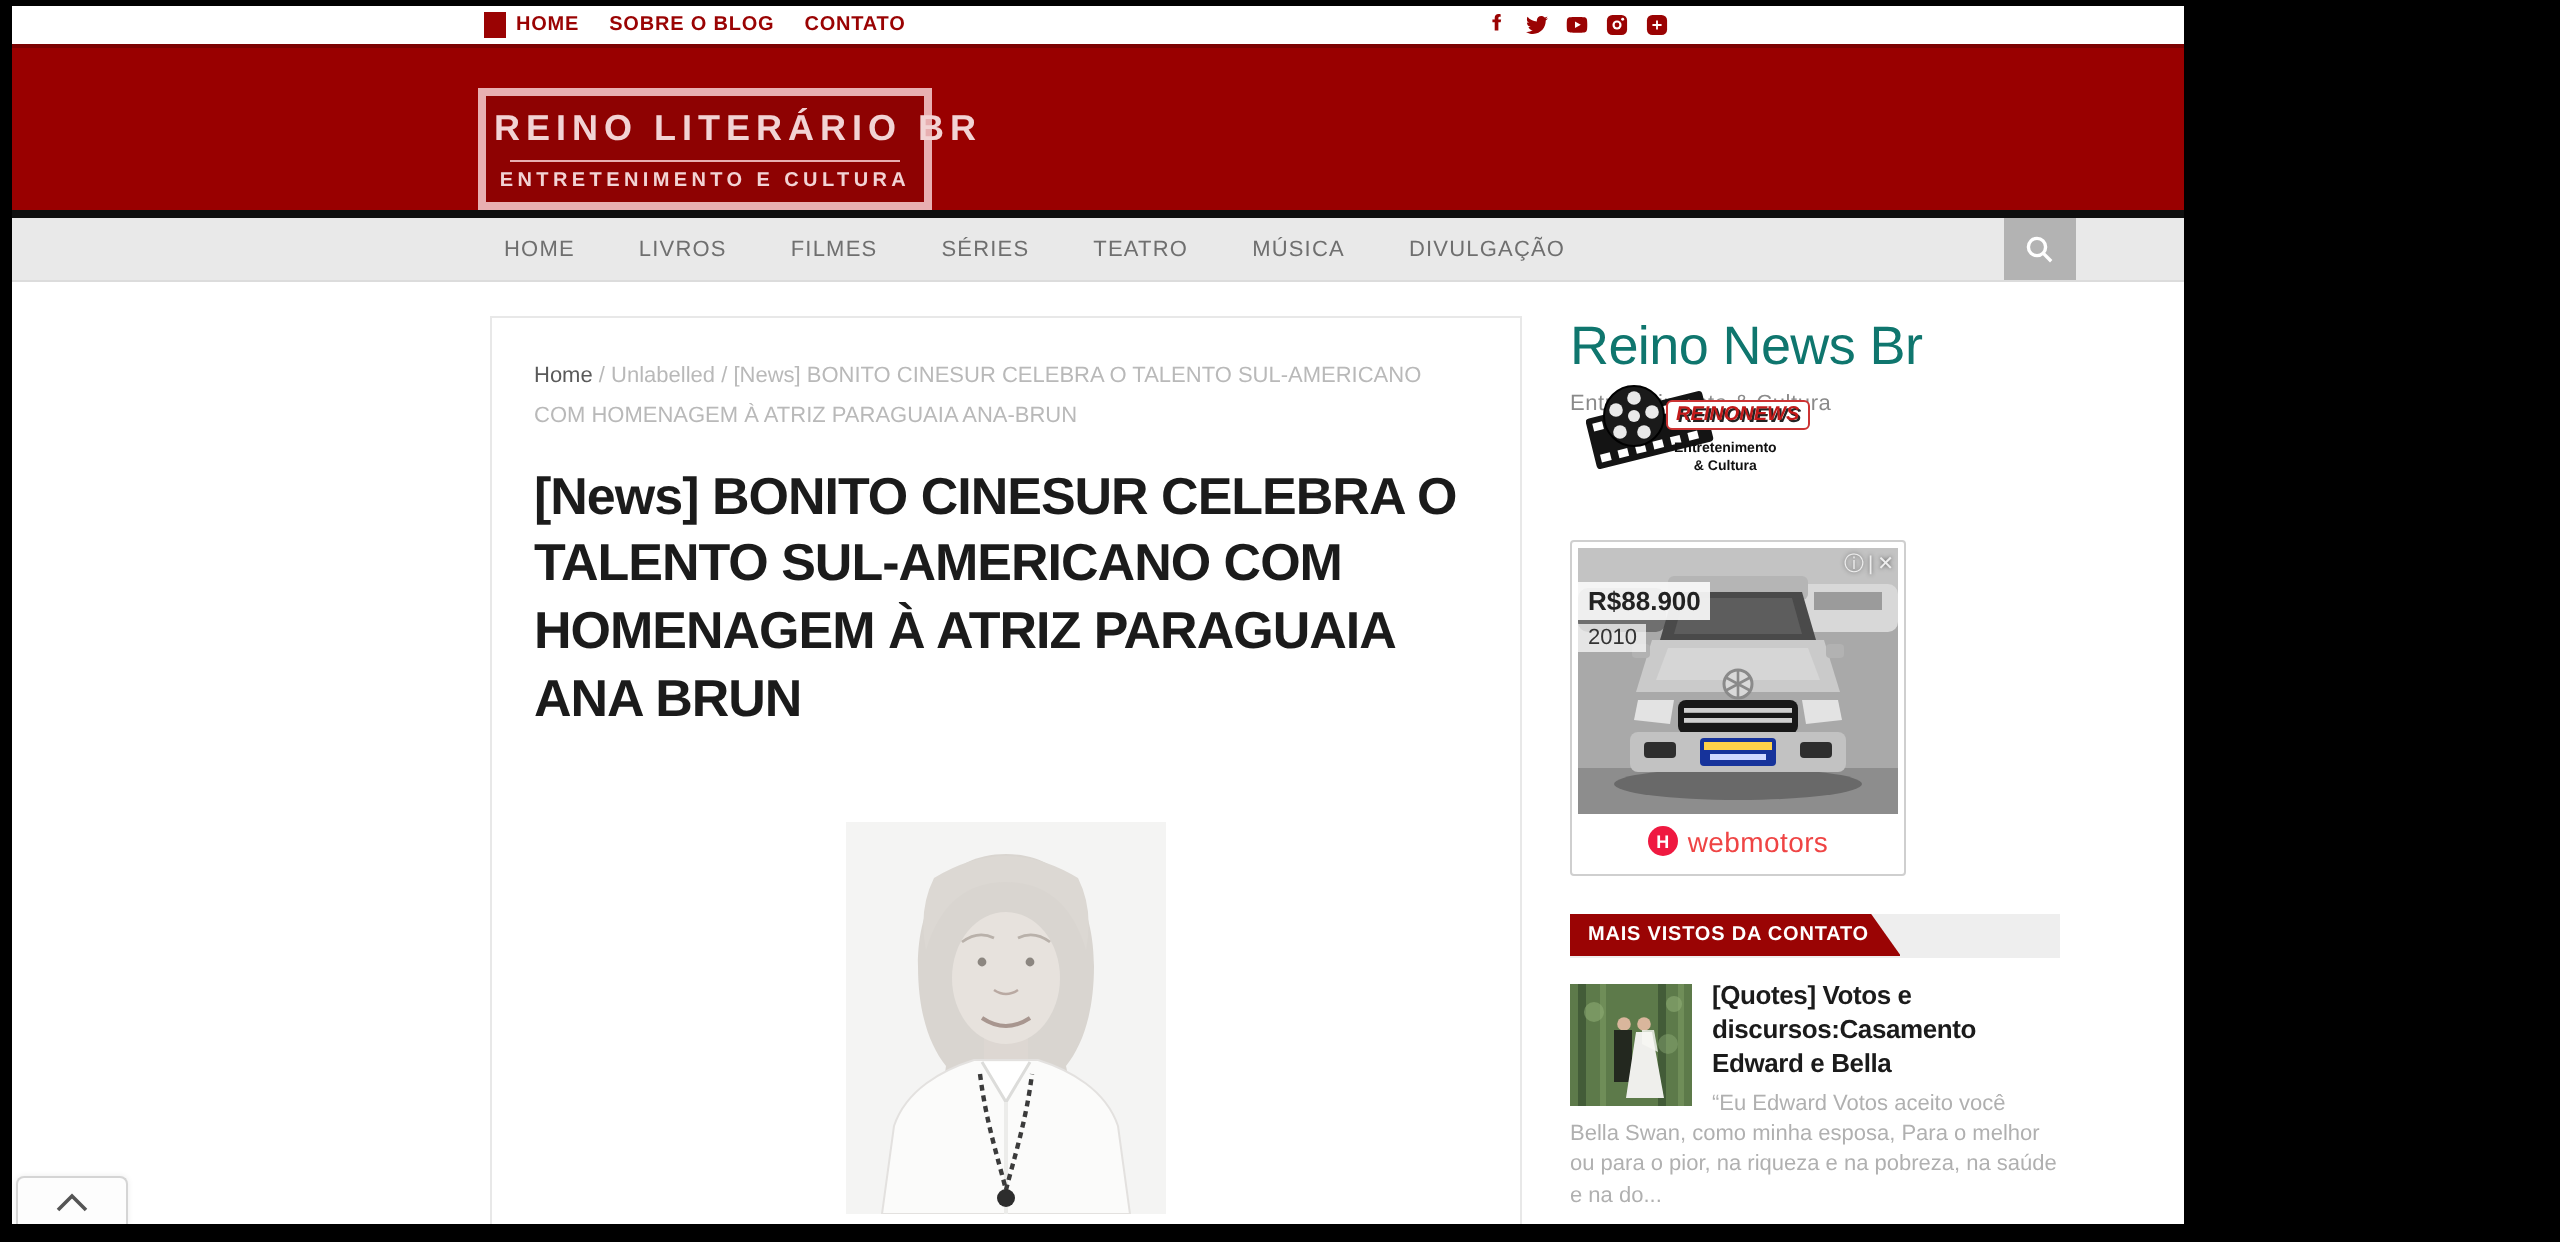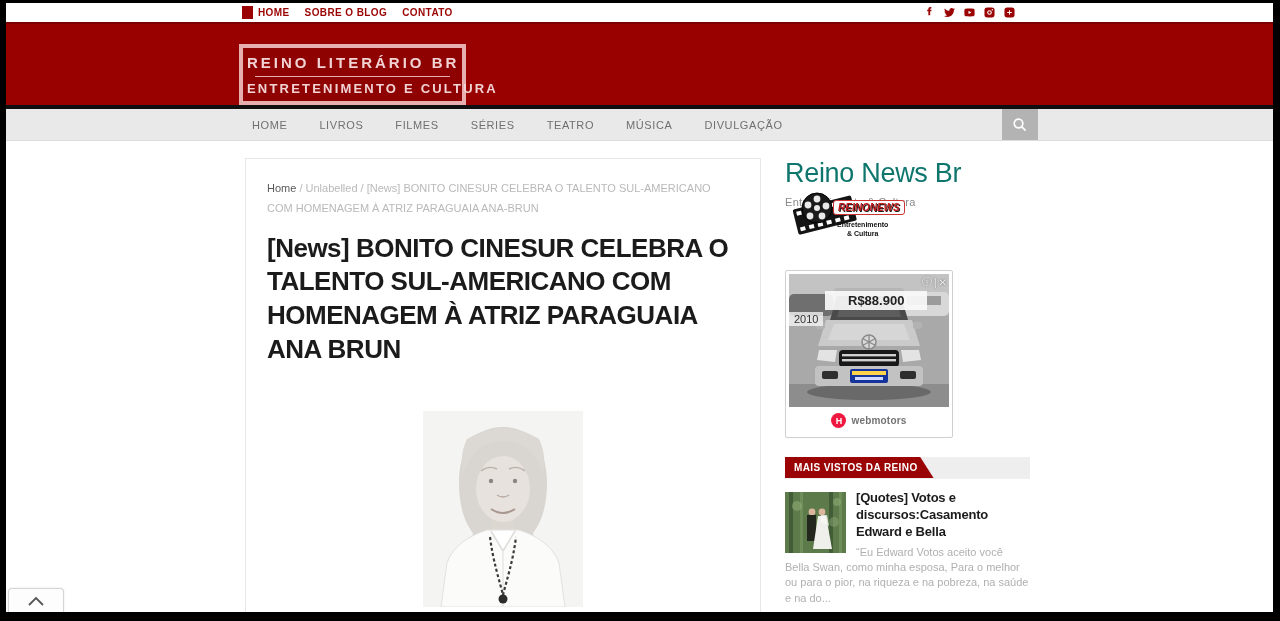--- a/index.html
+++ b/index.html
@@ -1,35 +1,35 @@
 <!DOCTYPE html>
 <html><head>
 <meta charset="utf-8">
 <style>
   * { margin:0; padding:0; box-sizing:border-box; }
   html,body { width:1280px; height:621px; overflow:hidden; }
   body { background:#000; font-family:"Liberation Sans", sans-serif; }
-  .page { position:absolute; left:6px; top:3px; width:1267px; height:609px; background:#fff; overflow:hidden; }
+  .page { position:absolute; left:6px; top:3px; width:1086px; height:609px; background:#fff; overflow:hidden; }
 
   
   .topbar { position:relative; height:19px; background:#fff; }
   .topbar-marker { position:absolute; left:236px; top:3px; width:11px; height:13px; background:#9a0303; }
   .toplinks { position:absolute; left:252px; top:0; height:19px; display:flex; align-items:center; gap:15px; }
   .toplinks a { font-size:10px; font-weight:bold; color:#9a0303; text-decoration:none; letter-spacing:.4px; }
   .social { position:absolute; right:258px; top:0; height:19px; display:flex; align-items:center; gap:9px; }
   .social .sicon { width:11px; height:11px; display:inline-flex; }
   .social svg { width:11px; height:11px; fill:#9a0303; }
 
   
   .header { position:relative; height:87px; background:#990000; border-top:2px solid #7c0101; border-bottom:4px solid #0f0f0f; }
   .logo-box { position:absolute; left:233px; top:20px; width:227px; background:#e8afb1; padding:4px; cursor:pointer; }
   .logo-inner { background:#8e0202; padding:6px 4px 5px; text-align:center; }
-  .logo-title { color:#f2d3d4; font-size:15px; font-weight:bold; letter-spacing:3px; white-space:nowrap; }
+  .logo-title { color:#f2d3d4; font-size:18px; font-weight:bold; letter-spacing:3px; white-space:nowrap; }
   .logo-divider { height:1px; background:#e8afb1; margin:5px 8px 4px; }
-  .logo-sub { color:#f2d3d4; font-size:13px; font-weight:bold; letter-spacing:2.2px; white-space:nowrap; }
+  .logo-sub { color:#f2d3d4; font-size:10px; font-weight:bold; letter-spacing:2.2px; white-space:nowrap; }
 
   
   .navbar { position:relative; height:32px; background:#e9e9e9; border-bottom:1px solid #dcdcdc; }
   .navlinks { position:absolute; left:230px; top:0; height:31px; display:flex; align-items:center; }
   .navlinks a { font-size:11px; color:#6f6f6f; text-decoration:none; letter-spacing:.6px; padding:0 16px; font-weight:500; }
   .search-btn { position:absolute; left:996px; top:0; width:36px; height:31px; background:#b3b3b3; border:none; display:flex; align-items:center; justify-content:center; cursor:pointer; }
 
   
   .content { position:relative; background:#fff; }
   .container { display:flex; align-items:flex-start; margin-left:239px; width:790px; padding-top:17px; }
@@ -48,26 +48,26 @@
   .sb-header { position:relative; height:96px; }
   .sb-title { font-size:27px; font-weight:400; color:#0f766e; letter-spacing:-0.3px; }
   .sb-subtitle { margin-top:7px; font-size:11px; color:#8a8a8a; letter-spacing:.3px; }
   .sb-badge { position:absolute; left:8px; top:26px; width:120px; height:68px; }
   .badge-film { position:absolute; left:0; top:2px; }
   .badge-pill { position:absolute; left:40px; top:16px; background:#fff; border:1px solid #c33; border-radius:3px; padding:1px 4px; font-size:10px; font-weight:bold; font-style:italic; color:#c21a1a; text-shadow:1px 1px 0 #222; white-space:nowrap; }
   .badge-sub { position:absolute; left:44px; top:36px; text-align:center; font-size:7px; font-weight:bold; color:#111; line-height:1.3; }
 
   .ad-box { margin-top:16px; width:168px; background:#fff; border:1px solid #cfcfcf; border-radius:2px; padding:3px; cursor:pointer; }
   .ad-photo { position:relative; width:160px; height:133px; overflow:hidden; }
-  .ad-price { position:absolute; left:0; top:17px; background:rgba(250,250,250,.92); color:#222; font-size:13px; font-weight:bold; padding:2px 23px;margin-left:36px; }
+  .ad-price { position:absolute; left:0; top:17px; background:rgba(250,250,250,.92); color:#222; font-size:13px; font-weight:bold; padding:2px 5px; }
   .ad-year { position:absolute; left:0; top:38px; background:rgba(250,250,250,.75); color:#333; font-size:11px; padding:1px 5px; }
   .ad-choices { position:absolute; right:2px; top:1px; display:flex; align-items:center; gap:2px; color:#eee; font-size:10px; text-shadow:0 0 2px #555; }
   .ad-brand { height:27px; display:flex; align-items:center; justify-content:center; gap:5px; background:#fff; }
   .wm-circle { width:15px; height:15px; border-radius:50%; background:#ef1940; color:#fff; font-size:9px; font-weight:bold; display:flex; align-items:center; justify-content:center; }
-  .wm-text { font-size:10px; color:#737373; font-weight:700; letter-spacing:.2px; }
+  .wm-text { font-size:14px; color:#ef4444; font-weight:400; letter-spacing:.2px; }
 
   .widget-bar { margin-top:19px; background:#eeeeee; height:22px; }
   .ribbon { display:inline-block; background:#9a0404; color:#fff; font-size:10px; font-weight:bold; letter-spacing:.4px; padding:5px 16px 5px 9px; clip-path:polygon(0 0, 91% 0, 100% 100%, 0 100%); }
 
   .posts { margin-top:11px; }
   .sb-post { margin-bottom:13px; overflow:visible; }
   .sb-post::after { content:""; display:block; clear:both; }
   .sb-thumb { float:left; width:61px; height:61px; margin:2px 10px 2px 0; cursor:pointer; }
   .sb-post-title { font-size:13px; font-weight:bold; color:#1b1b1b; line-height:1.3; letter-spacing:-0.2px; cursor:pointer;padding-left:48px; }
   .sb-post-excerpt { margin-top:4px; font-size:11px; color:#b0b0b0; line-height:1.4; }
@@ -268,21 +268,21 @@
               <span>✕</span>
             </div>
           </div>
           <div class="ad-brand">
             <span class="wm-circle">H</span>
             <span class="wm-text">webmotors</span>
           </div>
         </div>
 
         <div class="widget-bar">
-          <span class="ribbon">MAIS VISTOS DA REINO</span>
+          <span class="ribbon">MAIS VISTOS DA CONTATO</span>
         </div>
 
         <div class="posts">
 
           <div class="sb-post">
             <span class="sb-thumb">
               <svg width="61" height="61" viewBox="0 0 61 61">
                 <rect width="61" height="61" fill="#5d7a4a"></rect>
                 <rect x="4" y="0" width="4" height="61" fill="#435c38"></rect>
                 <rect x="15" y="0" width="3" height="61" fill="#6f8d58"></rect>

